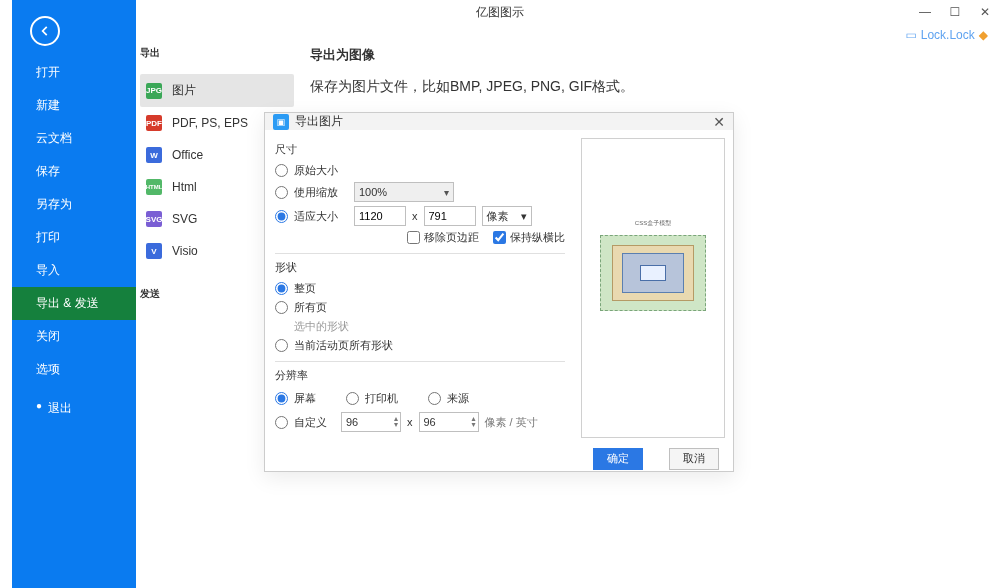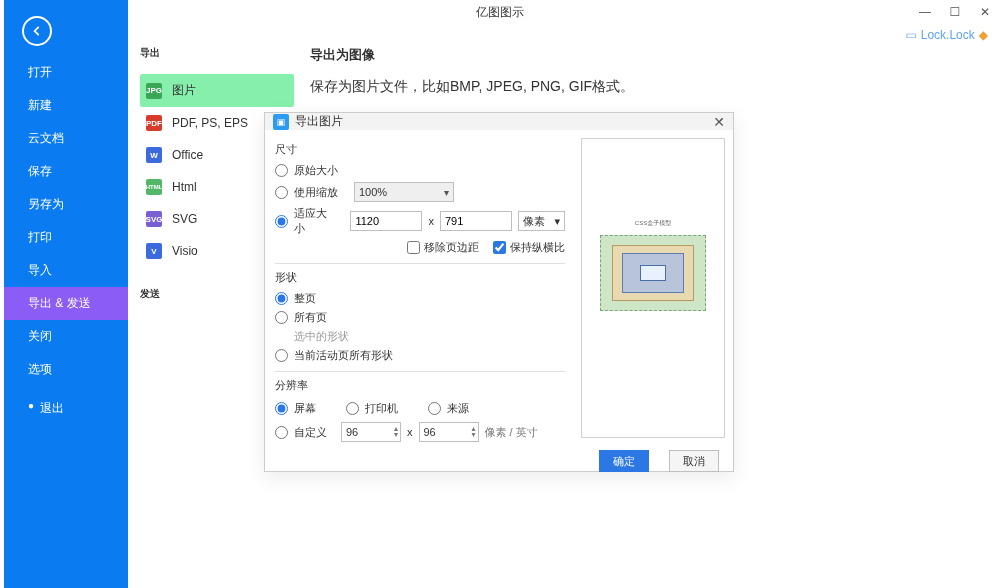--- a/index.html
+++ b/index.html
@@ -6,63 +6,63 @@
 body { font-family: "Microsoft YaHei", "Segoe UI", Arial, sans-serif; font-size: 12px; color: #333; background: #fff; width: 1000px; height: 588px; overflow: hidden; position: relative; }
 
 
 .titlebar { height: 24px; display: flex; align-items: center; position: relative; }
 .titlebar .title { position: absolute; left: 50%; transform: translateX(-50%); font-size: 12px; color: #333; }
 .win-controls { position: absolute; right: 0; top: 0; display: flex; }
 .win-controls span { width: 30px; height: 24px; display: flex; align-items: center; justify-content: center; color: #555; }
 .userbar { position: absolute; right: 12px; top: 28px; display: flex; align-items: center; gap: 4px; color: #5fa3f0; font-size: 12px; }
 
 
-.sidebar { position: absolute; left: 4px; top: 0; width: 124px; height: 588px; background: #0a7bf0; color: #fff; padding-top: 12px; }
+.sidebar { position: absolute; left: 12px; top: 0; width: 124px; height: 588px; background: #0a7bf0; color: #fff; padding-top: 12px; }
 .back-btn { width: 30px; height: 30px; border: 2px solid #fff; border-radius: 50%; margin: 4px 0 10px 18px; display: flex; align-items: center; justify-content: center; }
 .side-item { padding: 8px 0 8px 24px; font-size: 12px; }
-.side-item.active { background: #8b5cf6; }
+.side-item.active { background: #15803d; }
 .side-item.exit { display: flex; align-items: flex-start; gap: 6px; margin-top: 6px; }
 .side-item.exit::before { content: "●"; font-size: 10px; }
 
 
 .main { position: absolute; left: 124px; top: 40px; right: 0; bottom: 0; display: flex; }
 .col1 { width: 170px; padding: 6px 0 0 16px; }
 .col1 h3 { font-size: 10px; font-weight: 600; margin-bottom: 14px; }
 .export-item { display: flex; align-items: center; gap: 10px; padding: 8px 6px; font-size: 12px; border-radius: 2px; }
-.export-item.hi { background: #86efac; }
+.export-item.hi { background: #e5e5e5; }
 .fico { width: 16px; height: 16px; border-radius: 2px; display: flex; align-items: center; justify-content: center; color: #fff; font-size: 8px; font-weight: bold; }
 .col2 { flex: 1; padding: 6px 20px 0 16px; }
 .col2 h3 { font-size: 13px; font-weight: 600; margin-bottom: 14px; }
 .col2 .desc { font-size: 14px; }
 
 
 .dialog { position: absolute; left: 264px; top: 112px; width: 470px; height: 360px; background: #fff; border: 1px solid #ccc; box-shadow: 0 6px 20px rgba(0,0,0,.08); display: flex; flex-direction: column; }
 .dialog-title { height: 26px; background: #f3f3f3; display: flex; align-items: center; padding: 0 8px; font-size: 12px; }
 .dialog-title .dico { width: 16px; height: 16px; background: #2b9bf4; border-radius: 2px; margin-right: 6px; display: flex; align-items: center; justify-content: center; color: #fff; font-size: 9px; }
 .dialog-title .x { margin-left: auto; color: #555; font-size: 14px; }
 .dialog-body { flex: 1; display: flex; }
 .dialog-left { flex: 1; padding: 6px 8px 0 10px; }
 .group { border-top: 1px solid #e0e0e0; padding: 4px 0 6px; }
 .group:first-child { border-top: none; }
 .group .gtitle { font-size: 11px; color: #333; margin: 2px 0 4px; }
 .row { display: flex; align-items: center; gap: 6px; padding: 2px 0; font-size: 11px; }
 .row input[type=radio], .row input[type=checkbox] { accent-color: #2b78e4; margin: 0; }
 .row label { cursor: default; }
-.txt { width: 72px; height: 20px; border: 1px solid #bfbfbf; background: #fff; padding: 0 4px; font-size: 11px; }
+.txt { width: 52px; height: 20px; border: 1px solid #bfbfbf; background: #fff; padding: 0 4px; font-size: 11px; }
 .sel { width: 100px; height: 20px; border: 1px solid #bfbfbf; background: #efefef; padding: 0 4px; font-size: 11px; display: flex; align-items: center; justify-content: space-between; }
 .sel .ar { color: #555; font-size: 10px; }
 .unit { width: 50px; height: 20px; border: 1px solid #bfbfbf; background: #fff; display: flex; align-items: center; justify-content: space-between; padding: 0 4px; font-size: 11px; }
 .spin { width: 60px; height: 20px; border: 1px solid #bfbfbf; display: flex; align-items: center; padding: 0 2px 0 4px; font-size: 11px; background: #fff; }
 .spin .ar { margin-left: auto; color: #777; font-size: 8px; line-height: 6px; }
 .dialog-right { width: 160px; padding: 8px; }
 .preview { width: 100%; height: 300px; border: 1px solid #d0d0d0; background: #fff; position: relative; overflow: hidden; }
 .diagram { position: absolute; left: 12px; top: 90px; right: 12px; bottom: 120px; }
 .box { position: absolute; border: 1px solid; }
 .lbl { position: absolute; font-size: 6px; color: #666; }
-.dialog-footer { height: 40px; display: flex; justify-content: flex-end; align-items: center; gap: 20px; padding: 0 14px; }
+.dialog-footer { height: 40px; display: flex; justify-content: flex-end; align-items: center; gap: 26px; padding: 0 14px; }
 .btn { min-width: 50px; height: 22px; border: 1px solid #bfbfbf; background: #f5f5f5; font-size: 11px; display: flex; align-items: center; justify-content: center; }
 .btn.primary { background: #2b78e4; border-color: #2b78e4; color: #fff; }
 </style>
 </head>
 <body>
 
 <div class="titlebar">
   <span class="title">亿图图示</span>
   <div class="win-controls">
     <span>—</span>

